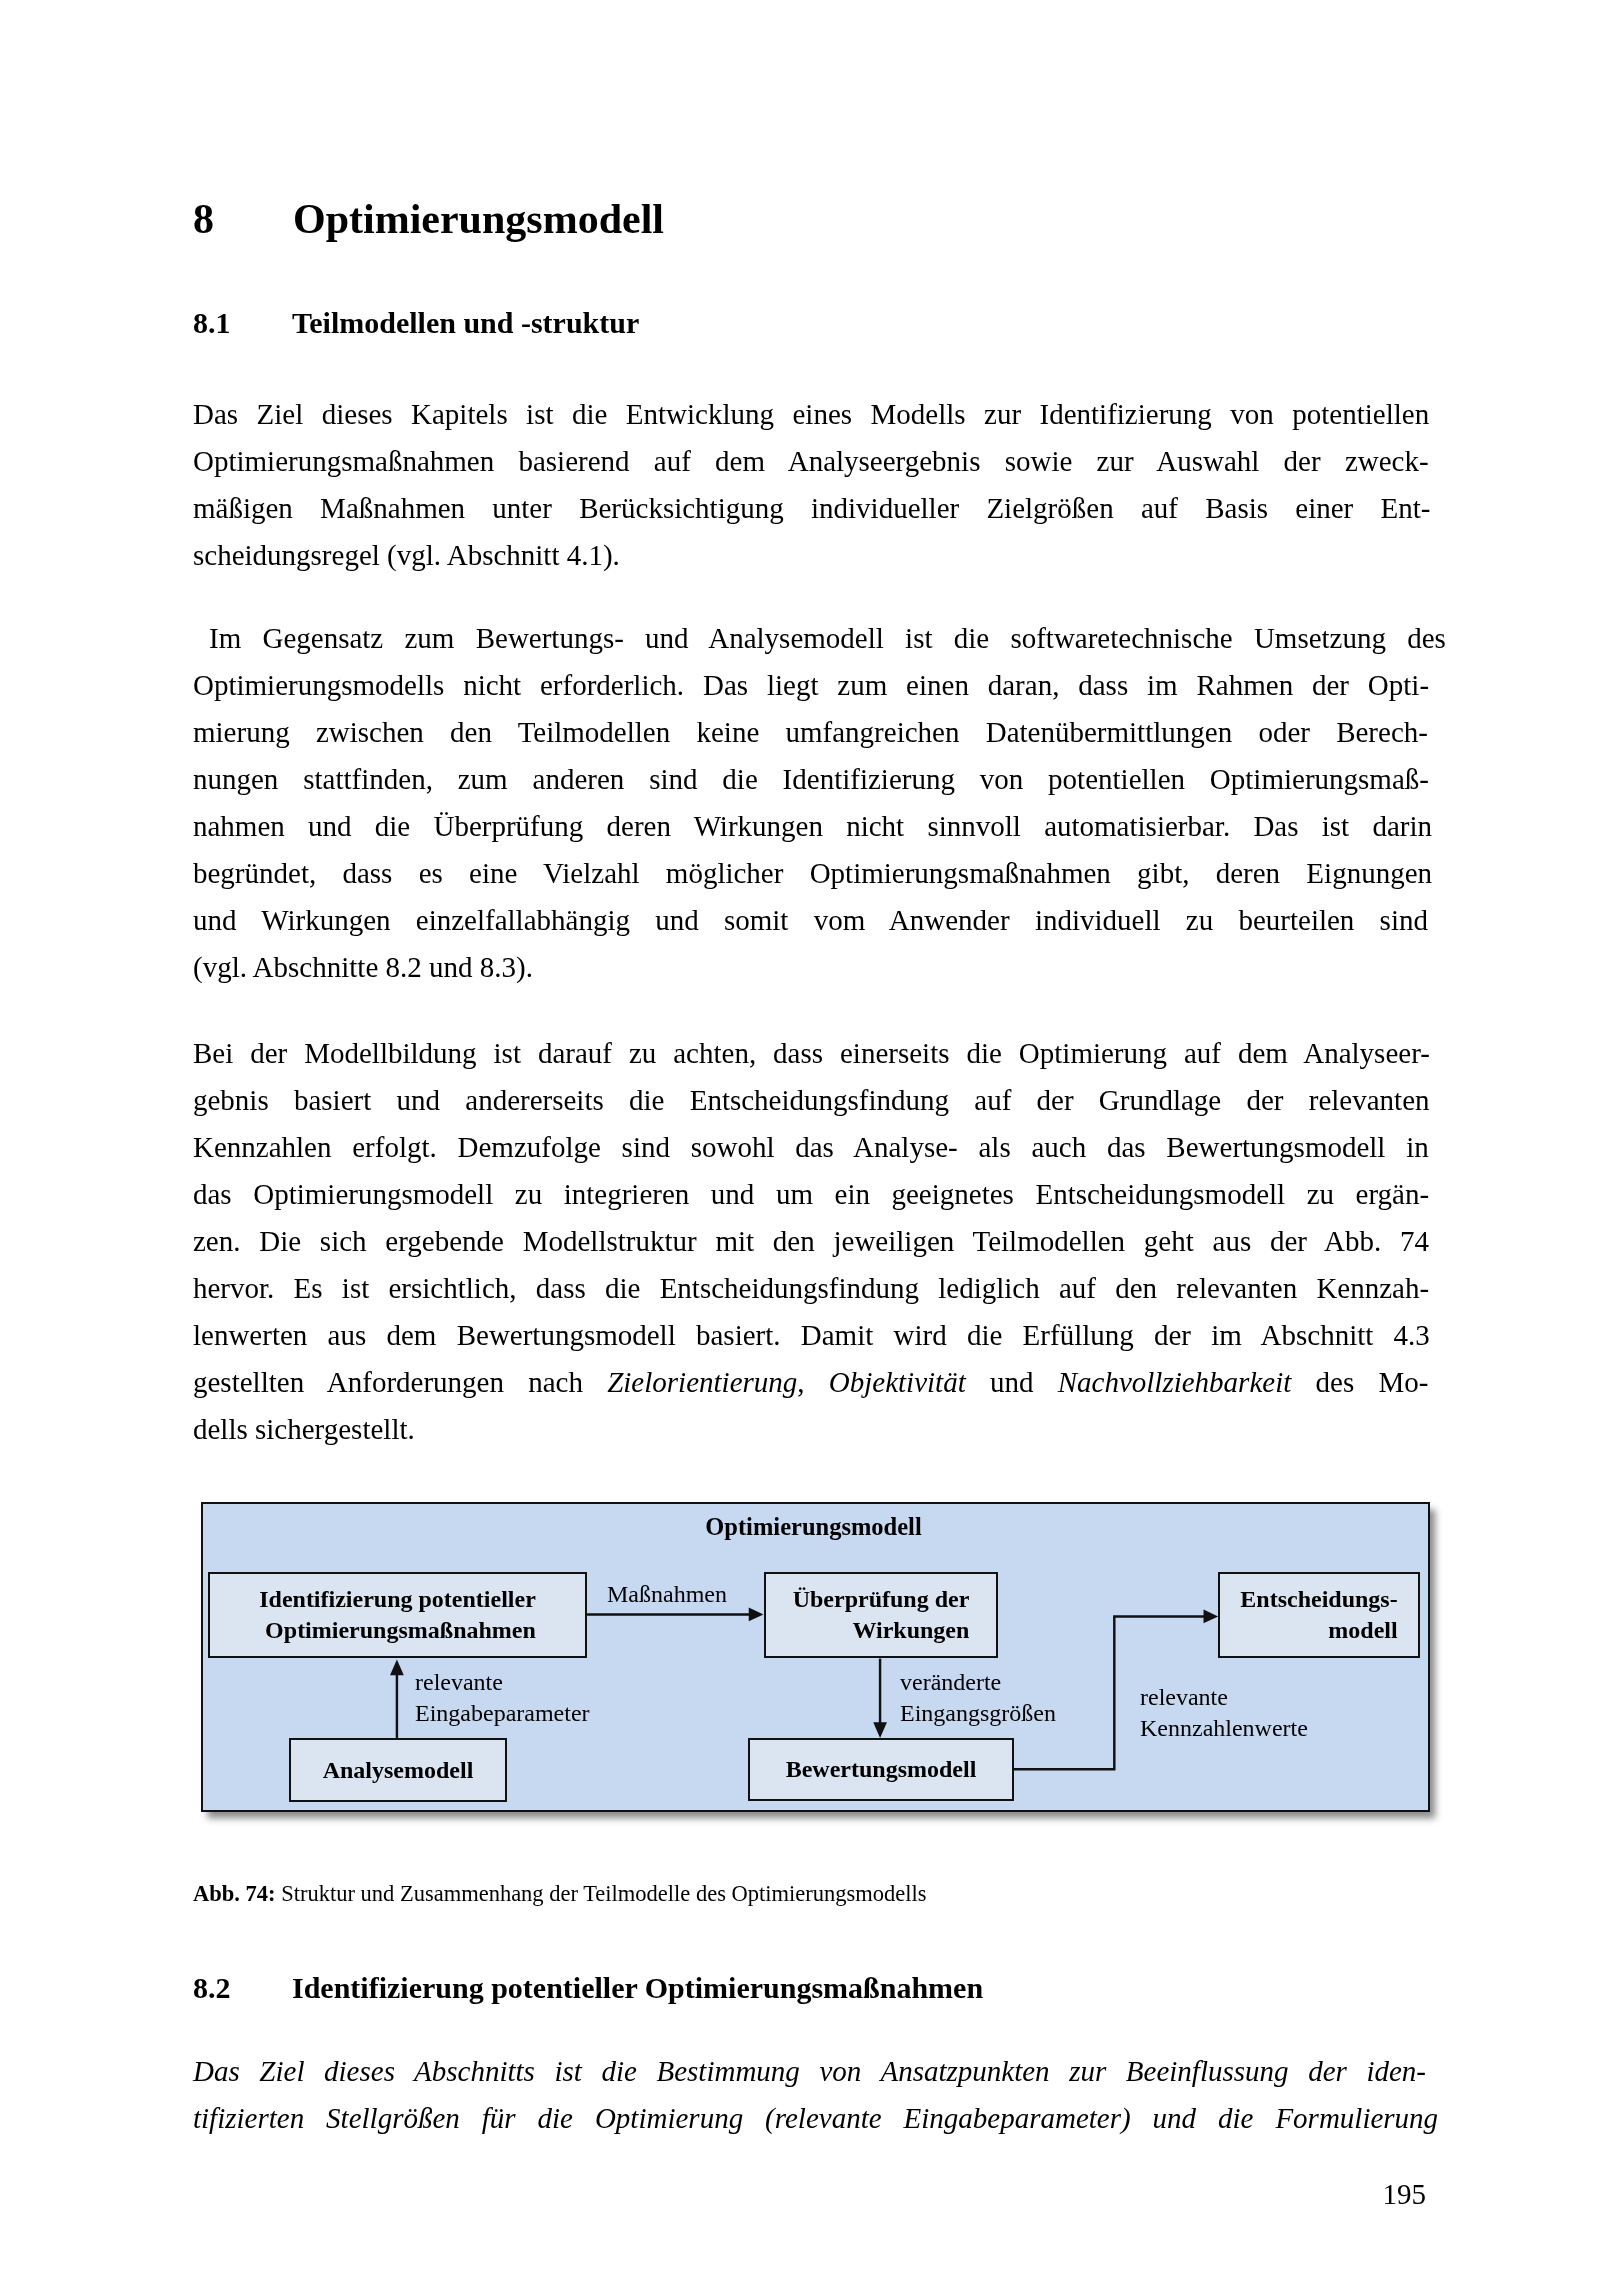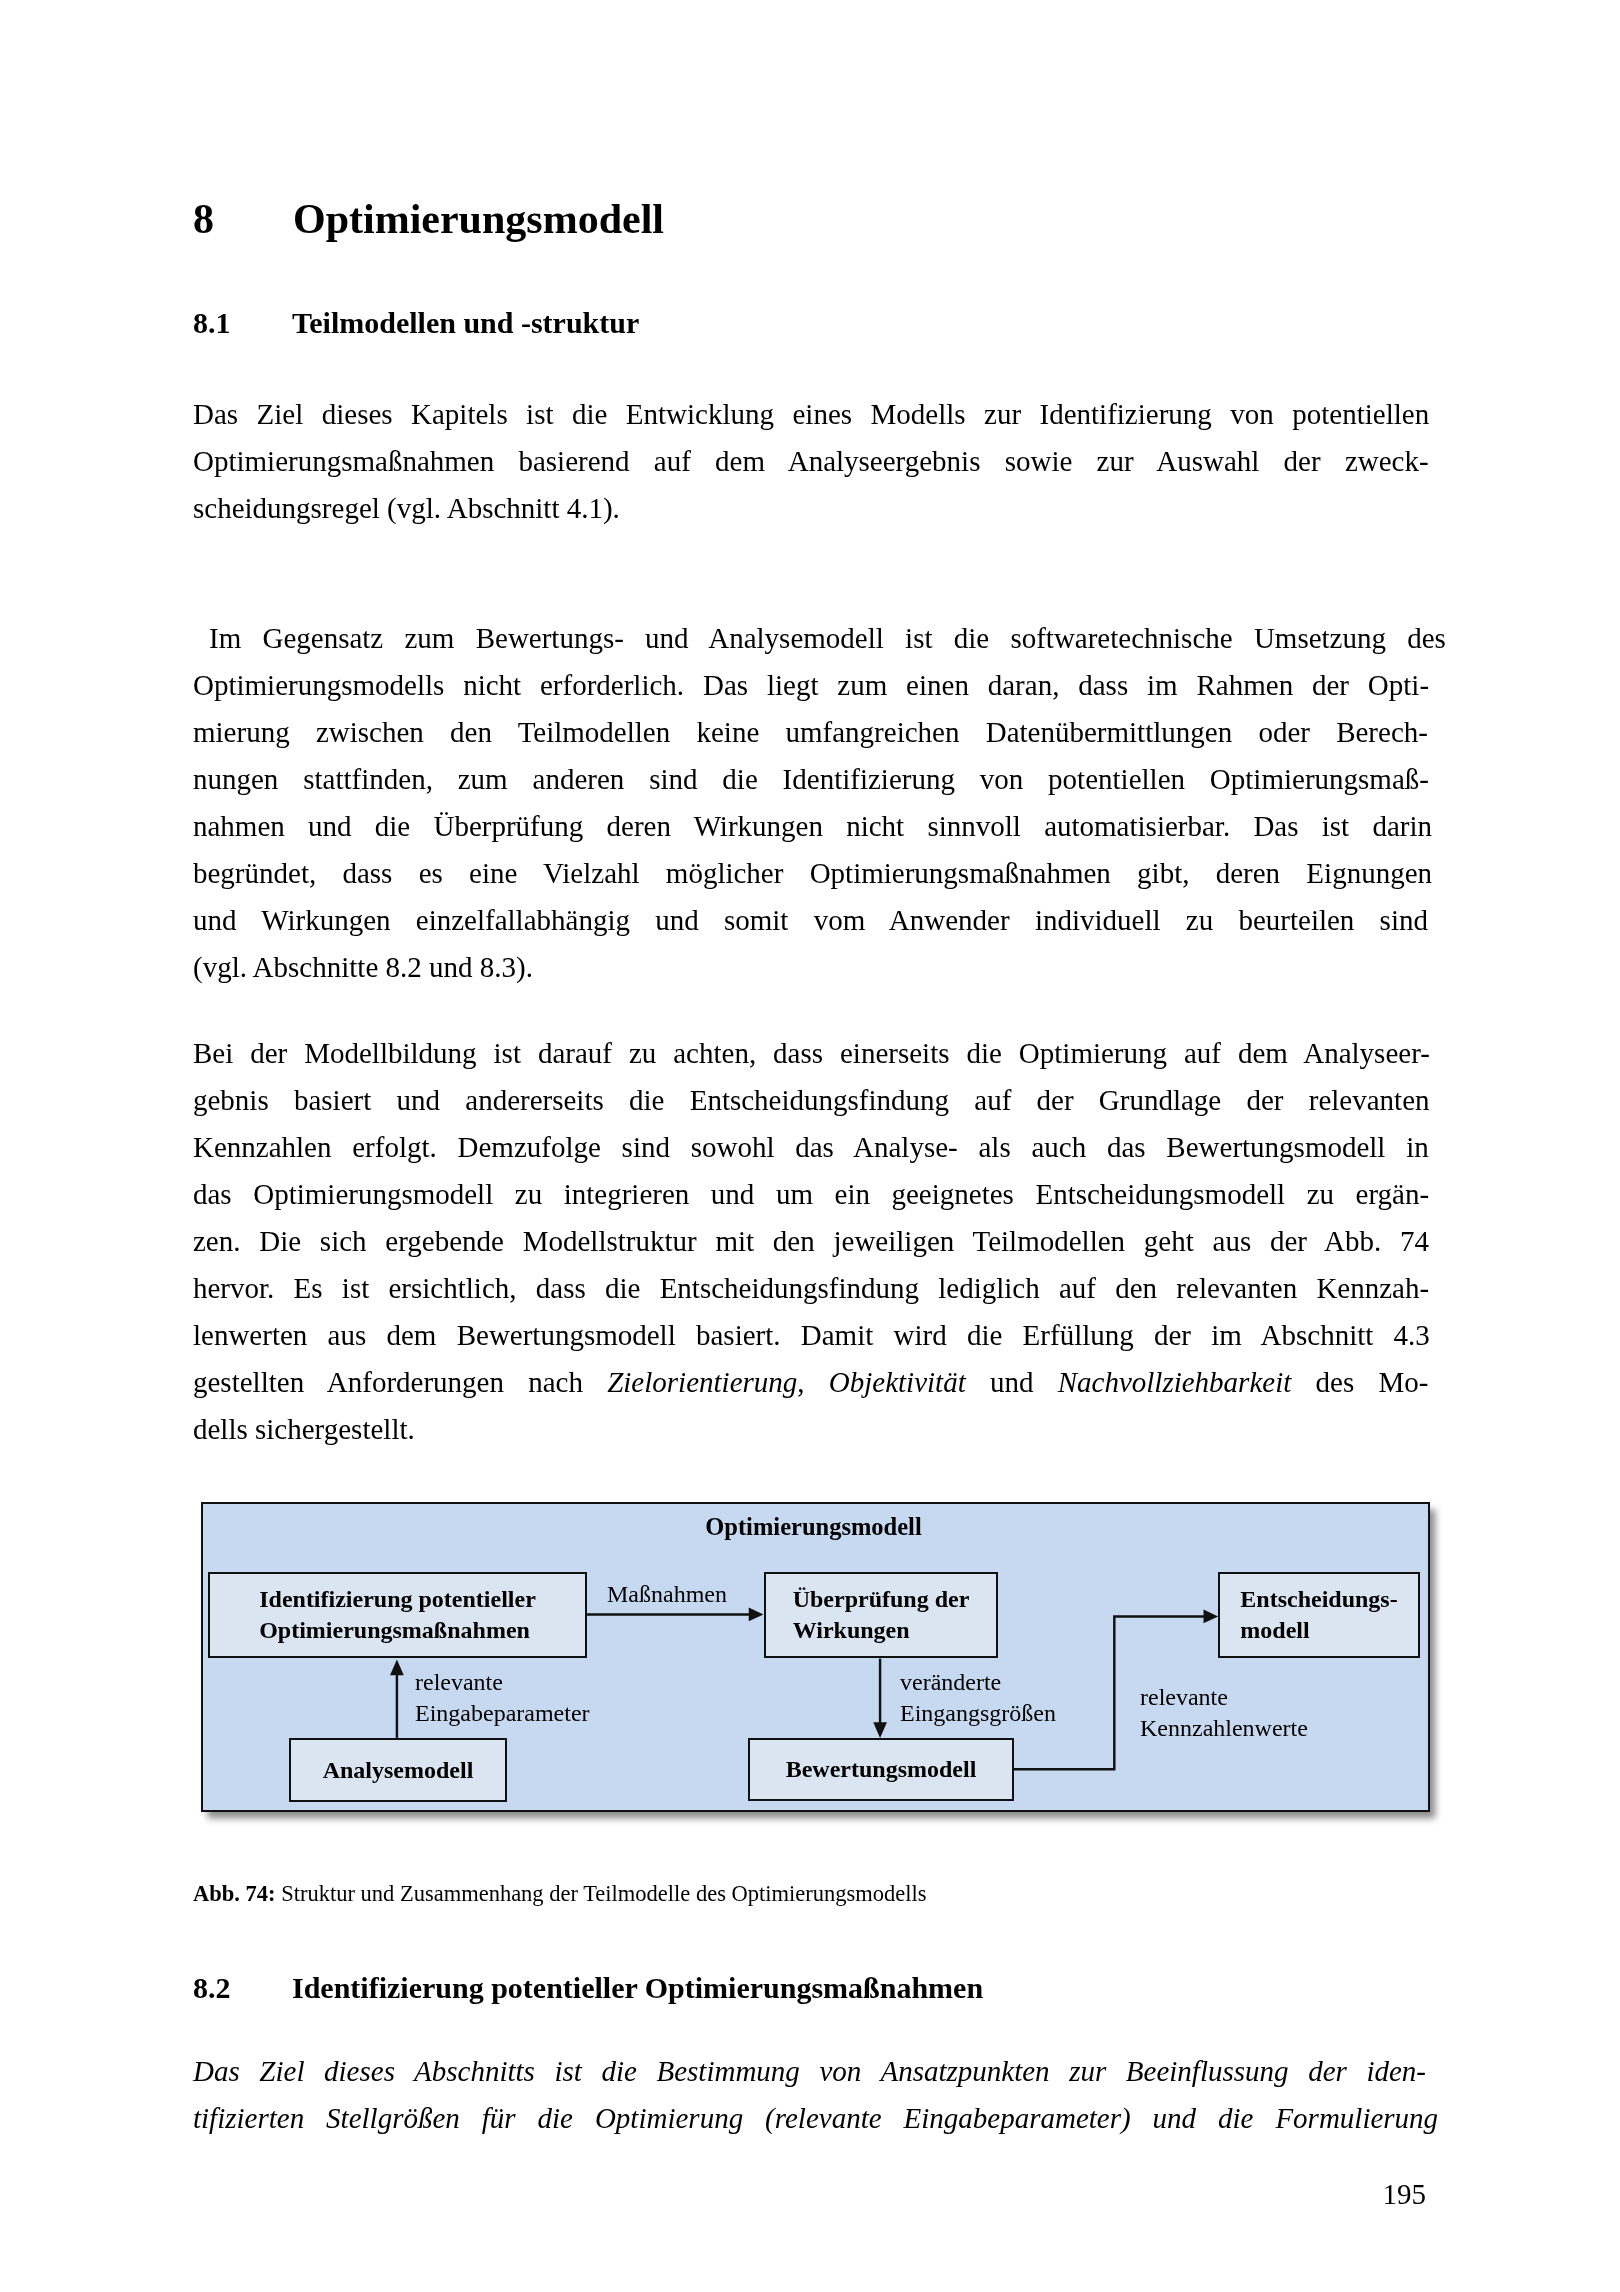--- a/index.html
+++ b/index.html
@@ -12,21 +12,21 @@
   .h2 .num { display:inline-block; width:99px; }
   .para { left:193px; width:1233px; font-size:29px; line-height:47px; text-align:justify; }
   .para .line { display:block; height:47px; text-align:justify; text-align-last:justify; white-space:nowrap; overflow:visible; }
   .para .line.last { text-align-last:left; }
   em { font-style:italic; }
   
   .frame { left:201px; top:1502px; width:1225px; height:306px; background:#c6d9f0;
            border:2px solid #111; box-shadow:5.9px 6.9px 6.9px rgba(0,0,0,0.45); }
   .dtitle { font-weight:bold; font-size:24.5px; line-height:29px; text-align:center; white-space:nowrap; }
   .box { position:absolute; background:#dbe5f1; border:2px solid #111; box-sizing:border-box;
-         display:flex; align-items:center; justify-content:center; text-align:left;
+         display:flex; align-items:center; justify-content:center; text-align:right;
          font-weight:bold; font-size:24px; line-height:31px; }
   .box span { display:block; }
   .lbl { position:absolute; font-size:24px; line-height:31px; white-space:nowrap; }
   .caption { left:193px; top:1879px; font-size:22.5px; line-height:29px; white-space:nowrap; }
   .caption b { font-weight:bold; }
   .pagenum { right:194px; top:2177px; font-size:29px; line-height:35px; }
   svg.arrows { position:absolute; left:0; top:0; width:1620px; height:2293px; pointer-events:none; }
 </style>
 </head>
 <body>
@@ -35,20 +35,21 @@
   <span class="num">8</span><span>Optimierungsmodell</span>
 </div>
 
 <div class="abs h2" style="top:303px;">
   <span class="num">8.1</span><span>Teilmodellen und -struktur</span>
 </div>
 
 <div class="abs para" style="top:391px;">
   <span class="line" style="display: block; width: 1233px; word-spacing: 11.2px;">Das Ziel dieses Kapitels ist die Entwicklung eines Modells zur Identifizierung von potentiellen</span>
   <span class="line" style="display: block; width: 1233px; word-spacing: 17px;">Optimierungsmaßnahmen basierend auf dem Analyseergebnis sowie zur Auswahl der zweck-</span>
+  <span class="line" style="display: block; width: 1233px; word-spacing: 20px;">mäßigen Maßnahmen unter Berücksichtigung individueller Zielgrößen auf Basis einer Ent-</span>
   <span class="line last">scheidungsregel (vgl. Abschnitt 4.1).</span>
 </div>
 
 <div class="abs para" style="top:615px;">
   <span class="line" style="display: block; width: 1233px; word-spacing: 14px; margin-left: 16px;">Im Gegensatz zum Bewertungs- und Analysemodell ist die softwaretechnische Umsetzung des</span>
   <span class="line" style="display: block; width: 1233px; word-spacing: 11.6px;">Optimierungsmodells nicht erforderlich. Das liegt zum einen daran, dass im Rahmen der Opti-</span>
   <span class="line" style="display: block; width: 1233px; word-spacing: 19px;">mierung zwischen den Teilmodellen keine umfangreichen Datenübermittlungen oder Berech-</span>
   <span class="line" style="display: block; width: 1233px; word-spacing: 17.6px;">nungen stattfinden, zum anderen sind die Identifizierung von potentiellen Optimierungsmaß-</span>
   <span class="line" style="display: block; width: 1233px; word-spacing: 16px;">nahmen und die Überprüfung deren Wirkungen nicht sinnvoll automatisierbar. Das ist darin</span>
   <span class="line" style="display: block; width: 1233px; word-spacing: 19px;">begründet, dass es eine Vielzahl möglicher Optimierungsmaßnahmen gibt, deren Eignungen</span>

